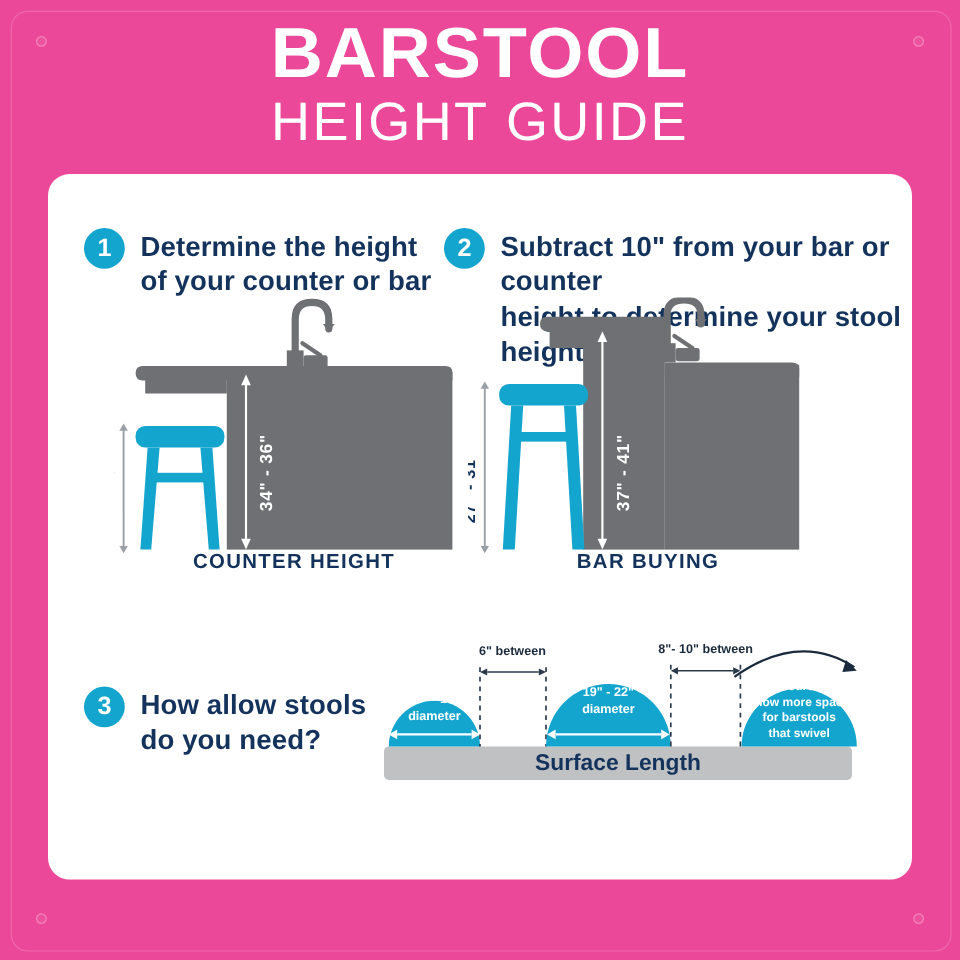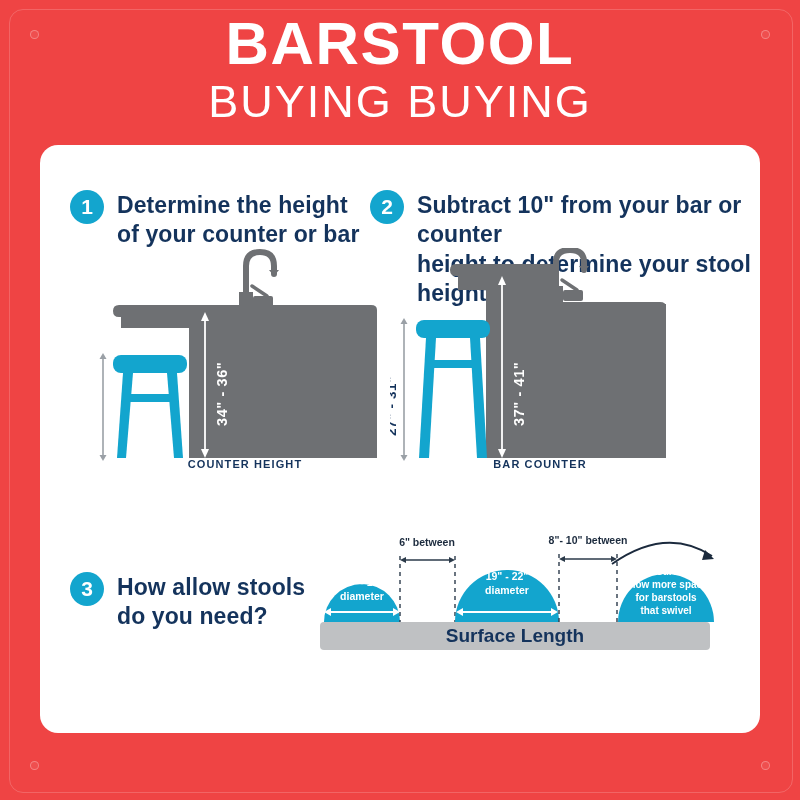--- a/index.html
+++ b/index.html
@@ -1,21 +1,21 @@
 <!DOCTYPE html>
 <html><head>
 <meta charset="utf-8">
 <style>
   html,body{margin:0;padding:0;}
   body{
     width:800px;height:800px;overflow:hidden;
     background:#0CA7D0;
     font-family:"Liberation Sans", sans-serif;
   }
-  #root{position:relative;width:800px;height:800px;background:#ef4444;}
+  #root{position:relative;width:800px;height:800px;background:#ec4899;}
 
   
   .frame-line{
     position:absolute;left:9px;top:9px;width:782px;height:782px;
     border:1px solid rgba(255,255,255,.18);border-radius:14px;pointer-events:none;
   }
   .screw{position:absolute;width:7px;height:7px;border-radius:50%;
     border:1px solid rgba(255,255,255,.30);background:rgba(255,255,255,.06);}
   .screw.tl{left:30px;top:30px;}
   .screw.tr{right:30px;top:30px;}
@@ -54,21 +54,21 @@
   #step2{left:370px;top:190px;}
   #step3{left:70px;top:572px;}
 
   
   .diagram{position:absolute;}
   #diagram-counter{left:95px;top:248px;width:300px;height:232px;}
   #diagram-bar{left:390px;top:248px;width:300px;height:232px;}
   #diagram-spacing{left:300px;top:528px;width:420px;height:135px;}
 
   .caption{
-    position:absolute;color:#14335C;font-weight:bold;font-size:11px;
+    position:absolute;color:#14335C;font-weight:bold;font-size:17px;
     letter-spacing:1.1px;text-align:center;
   }
   #cap-counter{left:95px;top:458px;width:300px;}
   #cap-bar{left:390px;top:458px;width:300px;}
 
   svg{display:block;}
   .dimtext{fill:#14335C;font-family:"Liberation Sans", sans-serif;font-weight:bold;}
   .dimtext-w{fill:#ffffff;font-family:"Liberation Sans", sans-serif;font-weight:bold;}
   .smalllabel{fill:#1b2a3d;font-family:"Liberation Sans", sans-serif;font-weight:bold;}
   .circtext{fill:#ffffff;font-family:"Liberation Sans", sans-serif;font-weight:bold;}
@@ -80,21 +80,21 @@
 <div id="root">
 
   <div class="frame-line"></div>
   <div class="screw tl"></div>
   <div class="screw tr"></div>
   <div class="screw bl"></div>
   <div class="screw br"></div>
 
   <div class="header">
     <div class="title">BARSTOOL</div>
-    <div class="subtitle">BUYING BUYING</div>
+    <div class="subtitle">HEIGHT GUIDE</div>
   </div>
 
   <div class="card"></div>
 
   <div class="step" id="step1">
     <div class="step-num">1</div>
     <div class="step-text">Determine the height
 of your counter or bar</div>
   </div>
 
@@ -185,21 +185,21 @@
       <text class="dimtext" font-size="13.5" transform="rotate(-90 0 0)" x="-188" y="6" style="letter-spacing:.6px">27" - 31"</text>
 
       <g stroke="#FFFFFF" stroke-width="1.8">
         <line x1="112" y1="32" x2="112" y2="206"></line>
         <path d="M108 37 L112 28 L116 37 Z" fill="#FFFFFF" stroke="none"></path>
         <path d="M108 201 L112 210 L116 201 Z" fill="#FFFFFF" stroke="none"></path>
       </g>
       <text class="dimtext-w" font-size="14.5" transform="rotate(-90 0 0)" x="-178" y="134" style="letter-spacing:.6px">37" - 41"</text>
     </svg>
   </div>
-  <div class="caption" id="cap-bar">BAR COUNTER</div>
+  <div class="caption" id="cap-bar">BAR BUYING</div>
 
   <div class="diagram" id="diagram-spacing">
     <svg width="420" height="135" viewBox="0 0 420 135">
 
       <rect x="20" y="94" width="390" height="28" rx="4" fill="#BFC1C3"></rect>
       <text class="surfacetext" x="215" y="114" font-size="19" text-anchor="middle">Surface Length</text>
 
       <g>
         <path d="M24 94 A38 38 0 0 1 100 94 Z" fill="#13A5CE"></path>
         <text class="circtext" x="62" y="58" font-size="10.5" text-anchor="middle">16" - 18"</text>

